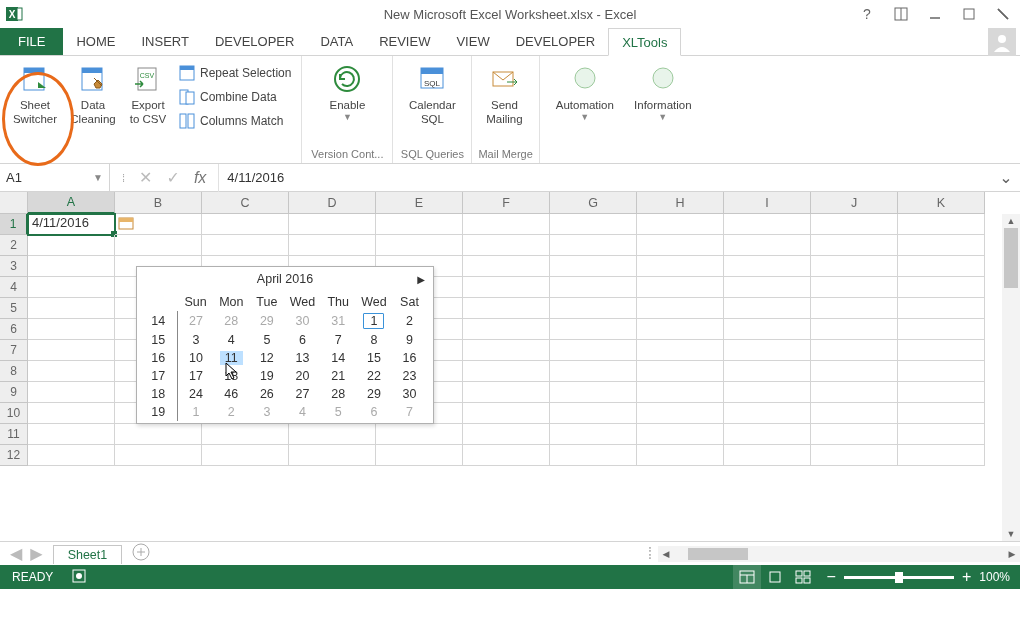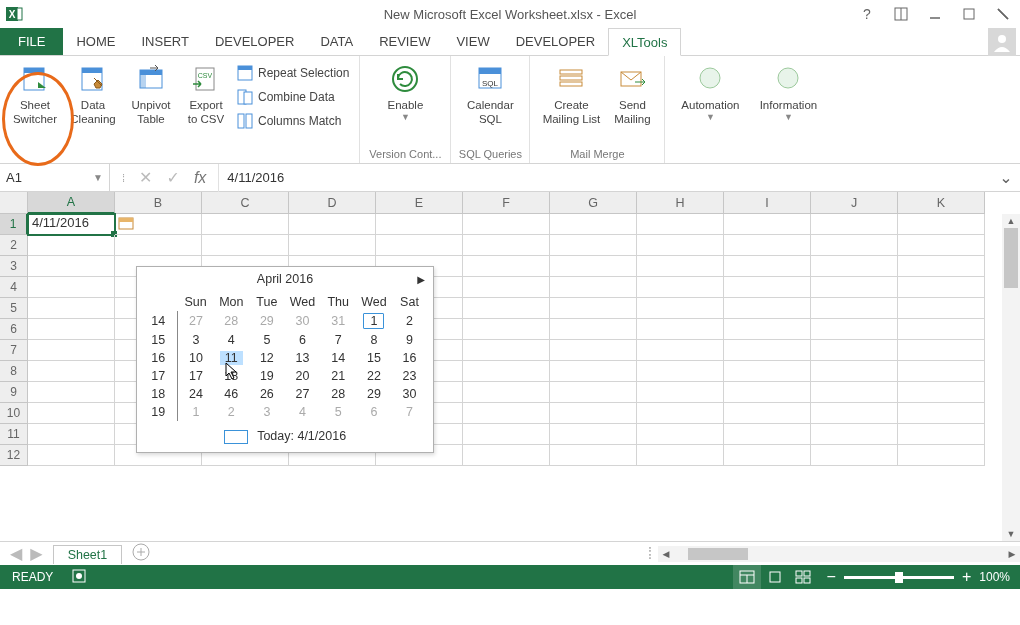--- a/index.html
+++ b/index.html
@@ -176,32 +176,20 @@
       <div class="bigbtn">
         <div class="ic">
             <svg width="30" height="30">
               <rect x="4" y="4" width="20" height="22" fill="#fff" stroke="#4a90d9"></rect>
               <rect x="4" y="4" width="20" height="5" fill="#4a90d9"></rect>
               <path d="M16 14 L24 22 M18 24 L16 20 L20 16 L24 20 L22 24 Z" fill="#c88b3a" stroke="#8b5a1a"></path>
             </svg>
           </div>
         <div class="lbl" style="white-space:pre-line">Data
 Cleaning</div>
-      </div>
-      <div class="bigbtn">
-        <div class="ic">
-            <svg width="30" height="30">
-              <rect x="4" y="6" width="22" height="18" fill="#fff" stroke="#4a90d9"></rect>
-              <rect x="4" y="6" width="22" height="5" fill="#4a90d9"></rect>
-              <rect x="4" y="6" width="6" height="18" fill="#4a90d9" opacity="0.4"></rect>
-              <path d="M14 4 L22 4 M22 4 L19 1 M22 4 L19 7" stroke="#555" fill="none"></path>
-            </svg>
-          </div>
-        <div class="lbl" style="white-space:pre-line">Unpivot
-Table</div>
       </div>
       <div class="bigbtn" style="width:52px">
         <div class="ic">
             <svg width="30" height="30">
               <rect x="5" y="4" width="18" height="22" fill="#fff" stroke="#888"></rect>
               <text x="14" y="14" font-size="7" text-anchor="middle" fill="#2e8b3d">CSV</text>
               <path d="M2 20 L10 20 M10 20 L7 17 M10 20 L7 23" stroke="#2e8b3d" fill="none" stroke-width="1.5"></path>
             </svg>
           </div>
         <div class="lbl" style="white-space:pre-line">Export
@@ -268,31 +256,20 @@
           </div>
         <div class="lbl" style="white-space:pre-line">Calendar
 SQL</div>
       </div>
     </div>
     <div class="gname">SQL Queries</div>
   </div>
 
   <div class="group">
     <div class="bigbtns">
-      <div class="bigbtn" style="width:70px">
-        <div class="ic">
-            <svg width="30" height="30">
-              <rect x="4" y="6" width="22" height="4" fill="none" stroke="#c88b3a"></rect>
-              <rect x="4" y="12" width="22" height="4" fill="none" stroke="#c88b3a"></rect>
-              <rect x="4" y="18" width="22" height="4" fill="none" stroke="#c88b3a"></rect>
-            </svg>
-          </div>
-        <div class="lbl" style="white-space:pre-line">Create
-Mailing List</div>
-      </div>
       <div class="bigbtn" style="width:52px">
         <div class="ic">
             <svg width="30" height="30">
               <rect x="4" y="8" width="20" height="14" fill="none" stroke="#c88b3a"></rect>
               <path d="M4 8 L14 16 L24 8" fill="none" stroke="#c88b3a"></path>
               <path d="M18 18 L28 18 M28 18 L25 15 M28 18 L25 21" stroke="#2e8b3d" fill="none"></path>
             </svg>
           </div>
         <div class="lbl" style="white-space:pre-line">Send
 Mailing</div>
@@ -594,24 +571,20 @@
           <td class="other"><span>1</span></td>
           <td class="other"><span>2</span></td>
           <td class="other"><span>3</span></td>
           <td class="other"><span>4</span></td>
           <td class="other"><span>5</span></td>
           <td class="other"><span>6</span></td>
           <td class="other"><span>7</span></td>
         </tr>
       </tbody>
     </table>
-  <div class="calfoot">
-    <span class="todaybox"></span>
-    <span>Today: 4/1/2016</span>
-  </div>
   <svg class="cursor" style="left:88px; top:95px;" width="14" height="18">
       <path d="M1 1 L1 14 L4 11 L7 17 L9 16 L6 10 L11 10 Z" fill="#fff" stroke="#000"></path>
     </svg>
 </div>
 
 <div class="sheetbar">
   <div class="navbtns">
     <span>◀</span>
     <span>▶</span>
   </div>

